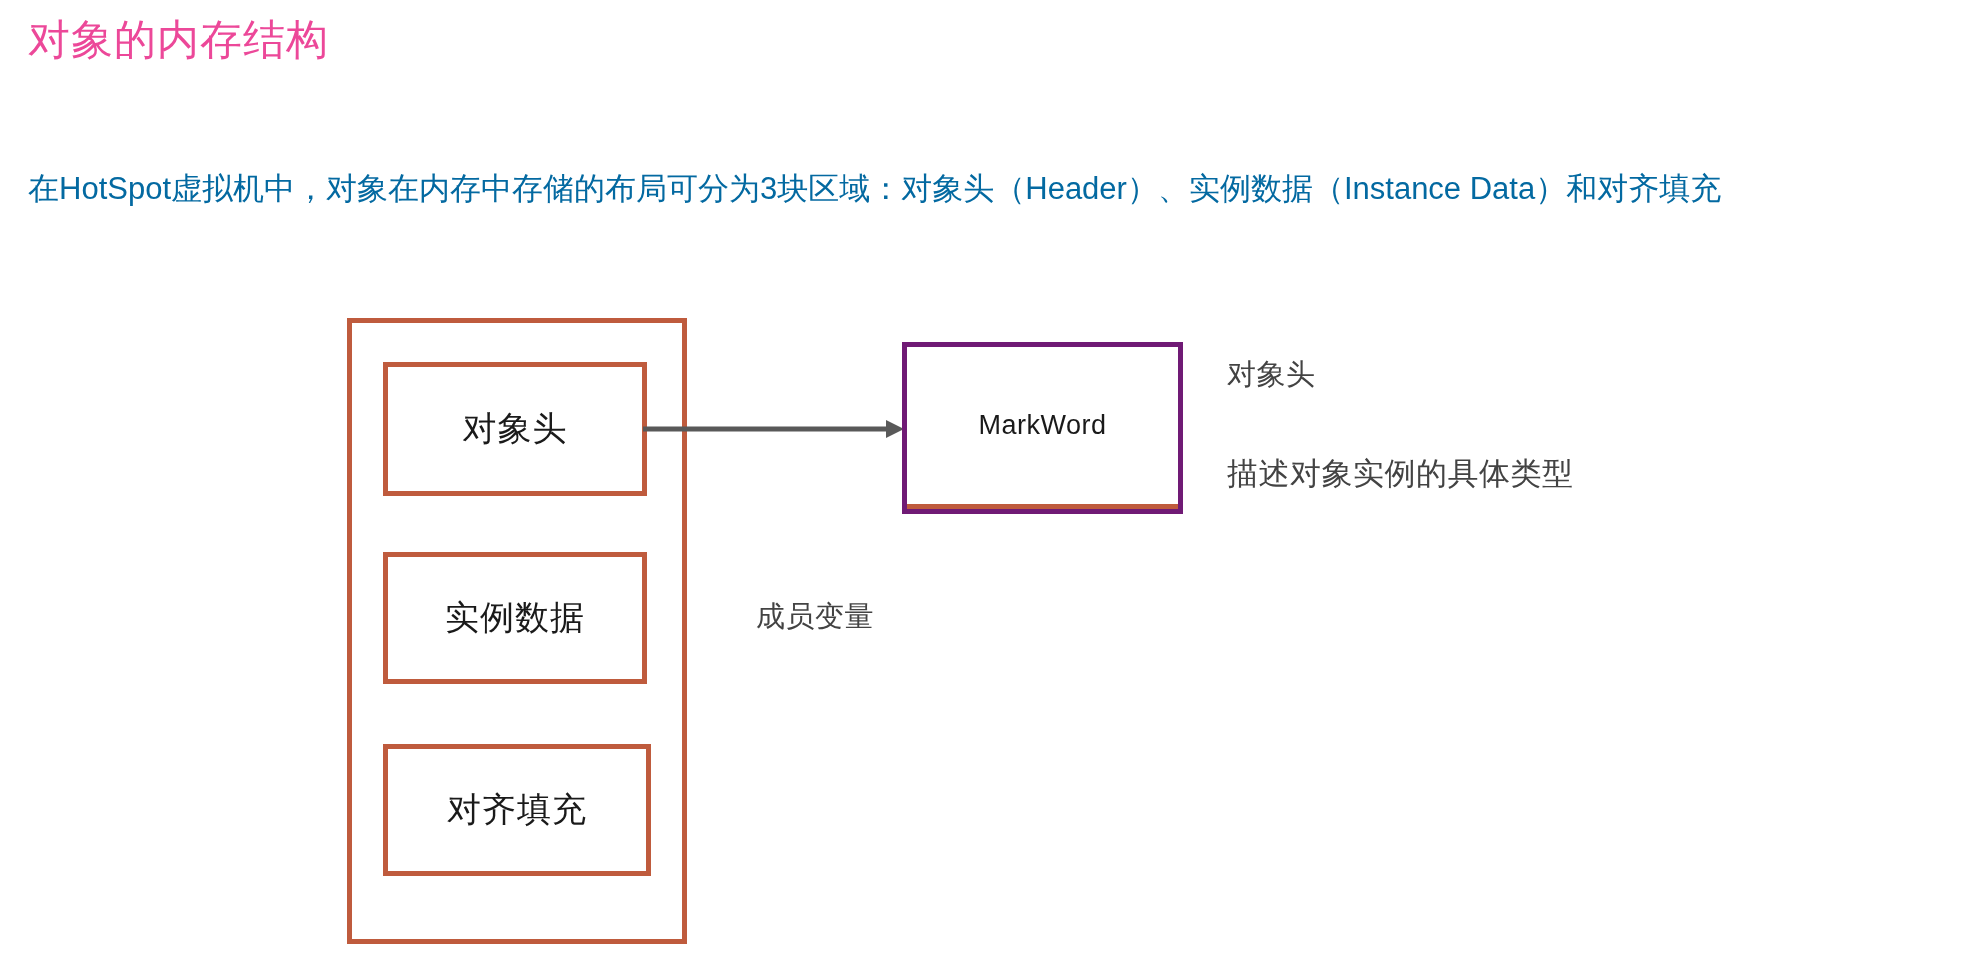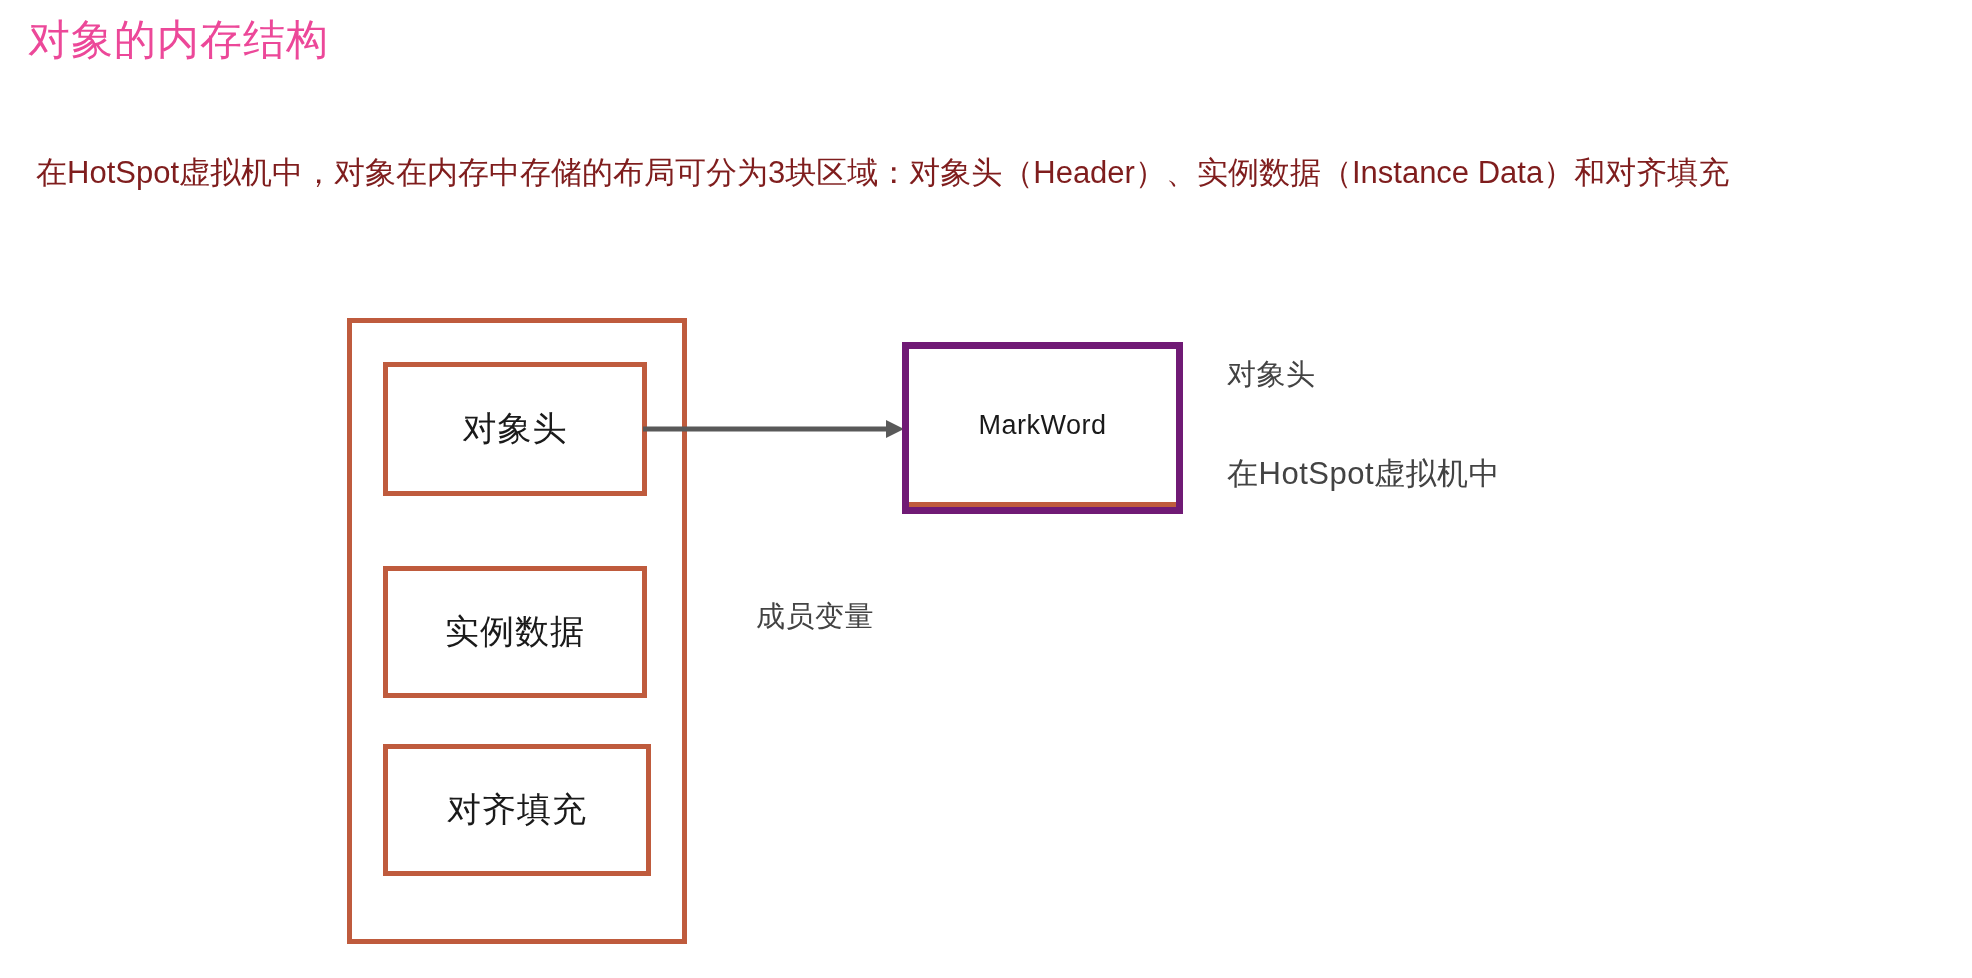--- a/index.html
+++ b/index.html
@@ -26,27 +26,26 @@
     font-weight: 400;
     color: #ec4899;
     letter-spacing: 1px;
     white-space: nowrap;
   }
 
   
   #intro-paragraph {
     position: absolute;
     left: 28px;
-    top: 140px;
+    top: 156px;
     width: 1928px;
     font-size: 31px;
     line-height: 66px;
-    color: #7f1d1d;
+    color: #0369a1;
     letter-spacing: 0px;
-    margin-left: 8px;
   }
 
   
   #diagram {
     position: absolute;
     left: 0;
     top: 0;
     width: 1972px;
     height: 978px;
   }
@@ -72,41 +71,41 @@
     left: 347px;
     top: 318px;
     width: 340px;
     height: 626px;
     border-width: 5px;
     display: block;
   }
 
   
   #header-box      { left: 383px; top: 362px; width: 264px; height: 134px; }
-  #instance-box    { left: 383px; top: 552px; width: 264px; height: 132px; margin-top: 14px; }
+  #instance-box    { left: 383px; top: 552px; width: 264px; height: 132px; }
   #padding-box     { left: 383px; top: 744px; width: 268px; height: 132px; }
 
   
   #header-arrow {
     position: absolute;
     left: 642px;
     top: 417px;
     width: 262px;
     height: 24px;
   }
 
   
   #object-header-detail {
     position: absolute;
     left: 902px;
     top: 342px;
     width: 281px;
     height: 172px;
     box-sizing: border-box;
-    border: 7px solid #701a75;
+    border: 5px solid #701a75;
     background: #ffffff;
     display: flex;
     flex-direction: column;
   }
   .detail-cell {
     flex: 1 1 50%;
     display: flex;
     align-items: center;
     justify-content: center;
     font-size: 27px;
@@ -157,18 +156,18 @@
   </svg>
 
   <div id="object-header-detail">
     <div class="detail-cell" id="markword-cell">
       <span>MarkWord</span>
     </div>
   </div>
 
   <div class="annotation" id="annotation-header">对象头</div>
 
-  <div class="annotation" id="annotation-klass">在HotSpot虚拟机中</div>
+  <div class="annotation" id="annotation-klass">描述对象实例的具体类型</div>
 
   <div class="annotation" id="annotation-member">成员变量</div>
 
 
 </div>
 
 </body></html>

